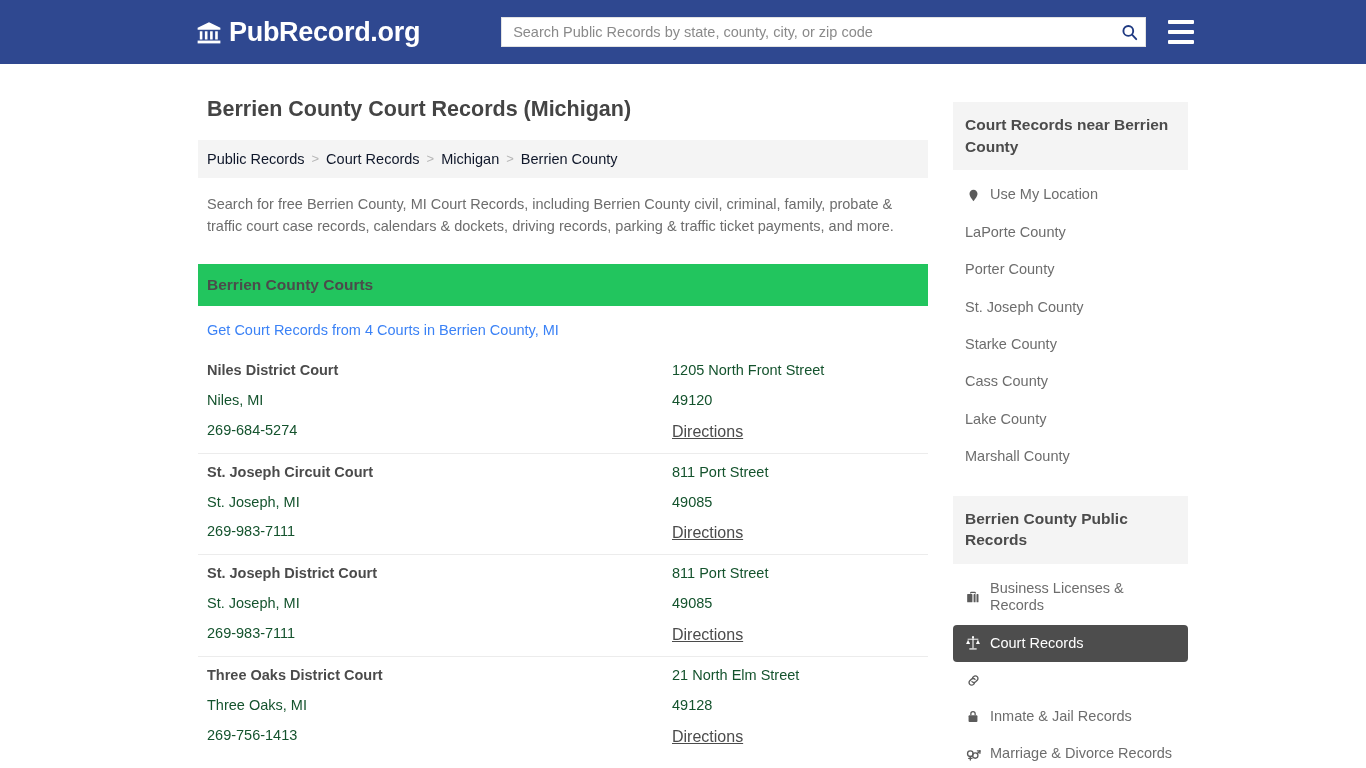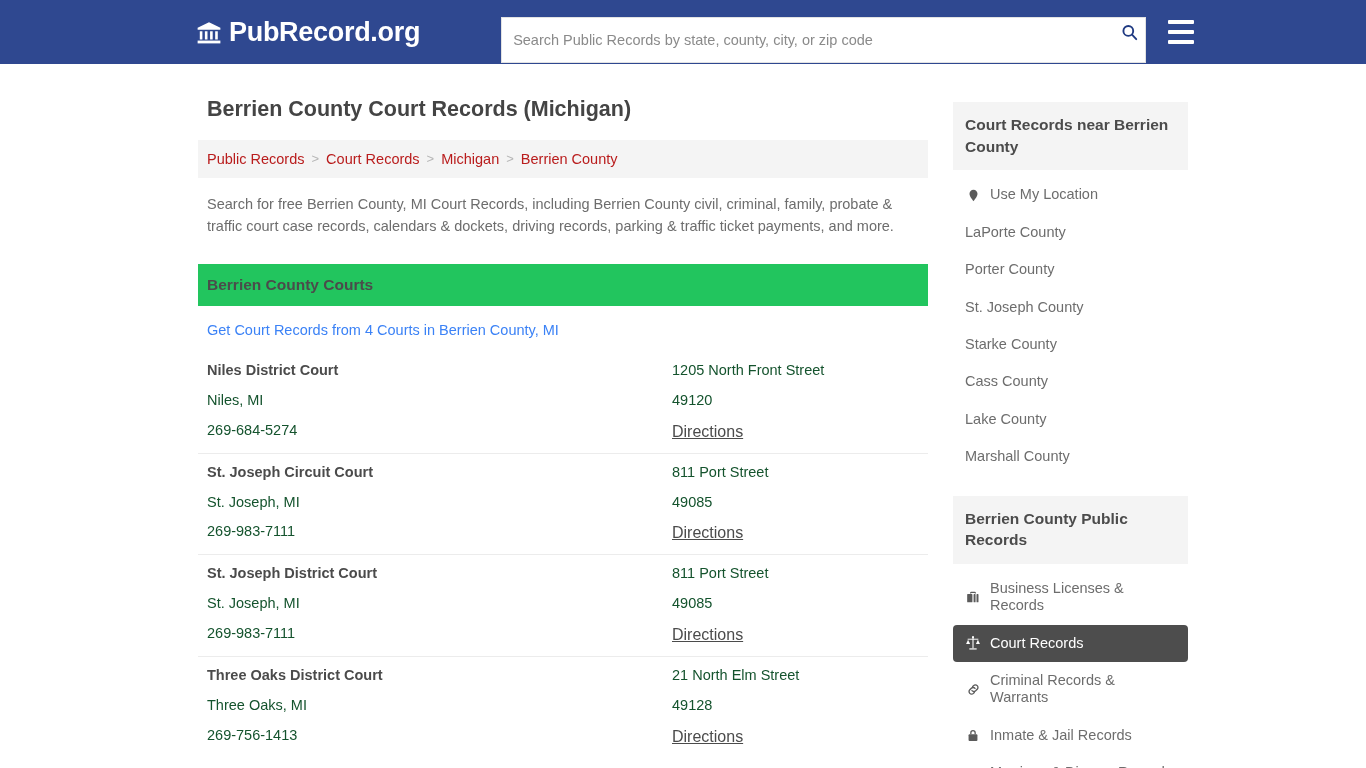--- a/index.html
+++ b/index.html
@@ -45,21 +45,21 @@
   }
   .search-wrap {
     margin-left: 81px;
     position: relative;
     width: 645px;
     height: 30px;
     flex: 0 0 auto;
   }
   .search-input {
     width: 100%;
-    height: 46px;
+    height: 30px;
     border: 1px solid #e2e2e2;
     background: #ffffff;
     font-family: "Liberation Sans", sans-serif;
     font-size: 14.5px;
     color: #333;
     padding: 0 36px 0 11px;
     border-radius: 0;
     outline: none;
   }
   .search-input::placeholder { color: #8a8a8a; opacity: 1; }
@@ -116,21 +116,21 @@
     background: #f4f4f4;
     padding: 11px 9px;
     font-size: 14.5px;
     color: #6d6d6d;
     display: flex;
     align-items: center;
     gap: 7px;
     flex-wrap: wrap;
   }
   .breadcrumb a {
-    color: #b91c1c;
+    color: #0f172a;
     text-decoration: none;
   }
   .breadcrumb .sep { color: #b6b6b6; font-size: 13px; }
   .intro {
     font-size: 14.5px;
     color: #6d6d6d;
     line-height: 1.55;
     padding: 15px 9px 0 9px;
     margin: 0;
     max-width: 715px;
@@ -423,21 +423,20 @@
         </li>
 
         <li>
           <a class="side-link" href="#">
             <span class="side-icon">
               <svg viewBox="0 0 24 24" width="15" height="15" fill="none" stroke="currentColor" stroke-width="2.2" stroke-linecap="round" aria-hidden="true">
                 <path d="M9.6 13.8a4 4 0 0 0 5.8.3l2.5-2.5a4.1 4.1 0 0 0-5.8-5.8l-1.4 1.4"></path>
                 <path d="M14.4 10.2a4 4 0 0 0-5.8-.3l-2.5 2.5a4.1 4.1 0 0 0 5.8 5.8l1.4-1.4"></path>
               </svg>
             </span>
-            <span>Criminal Records &amp; Warrants</span>
           </a>
         </li>
 
         <li>
           <a class="side-link" href="#">
             <span class="side-icon">
               <svg viewBox="0 0 24 24" width="14" height="15" fill="currentColor" aria-hidden="true">
                 <path d="M7.2 10V7.4a4.8 4.8 0 0 1 9.6 0V10h-2.2V7.4a2.6 2.6 0 0 0-5.2 0V10z"></path>
                 <rect x="4.4" y="10" width="15.2" height="11.4" rx="1.6"></rect>
               </svg>

